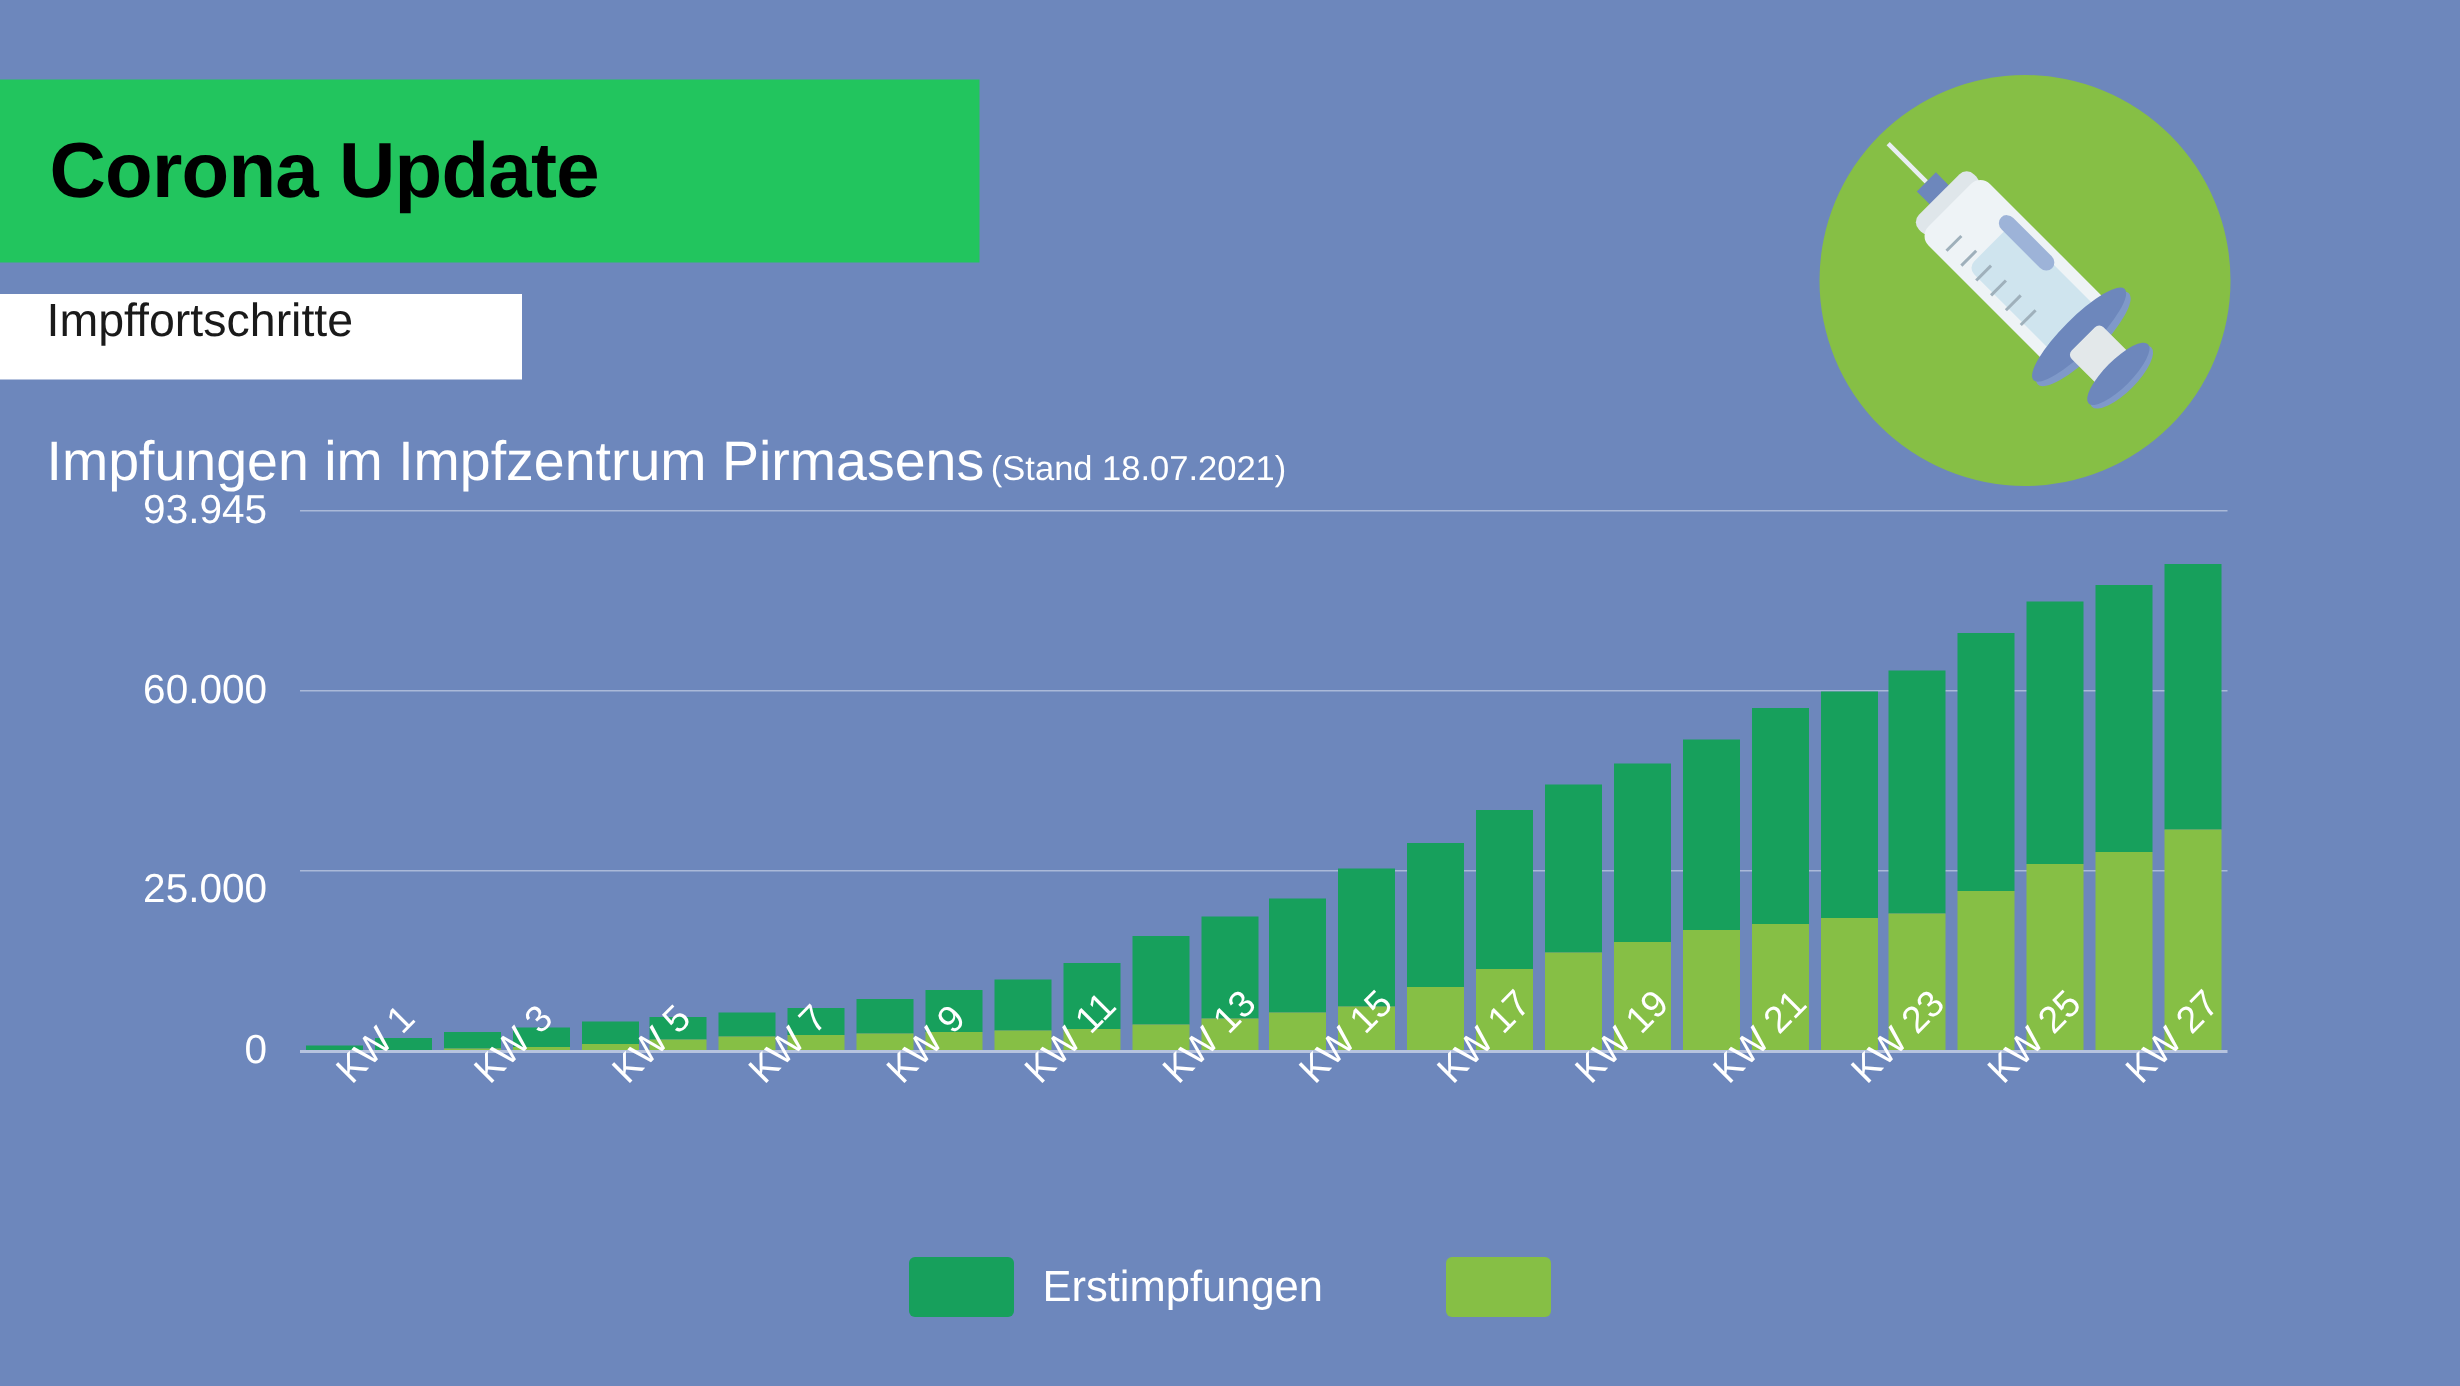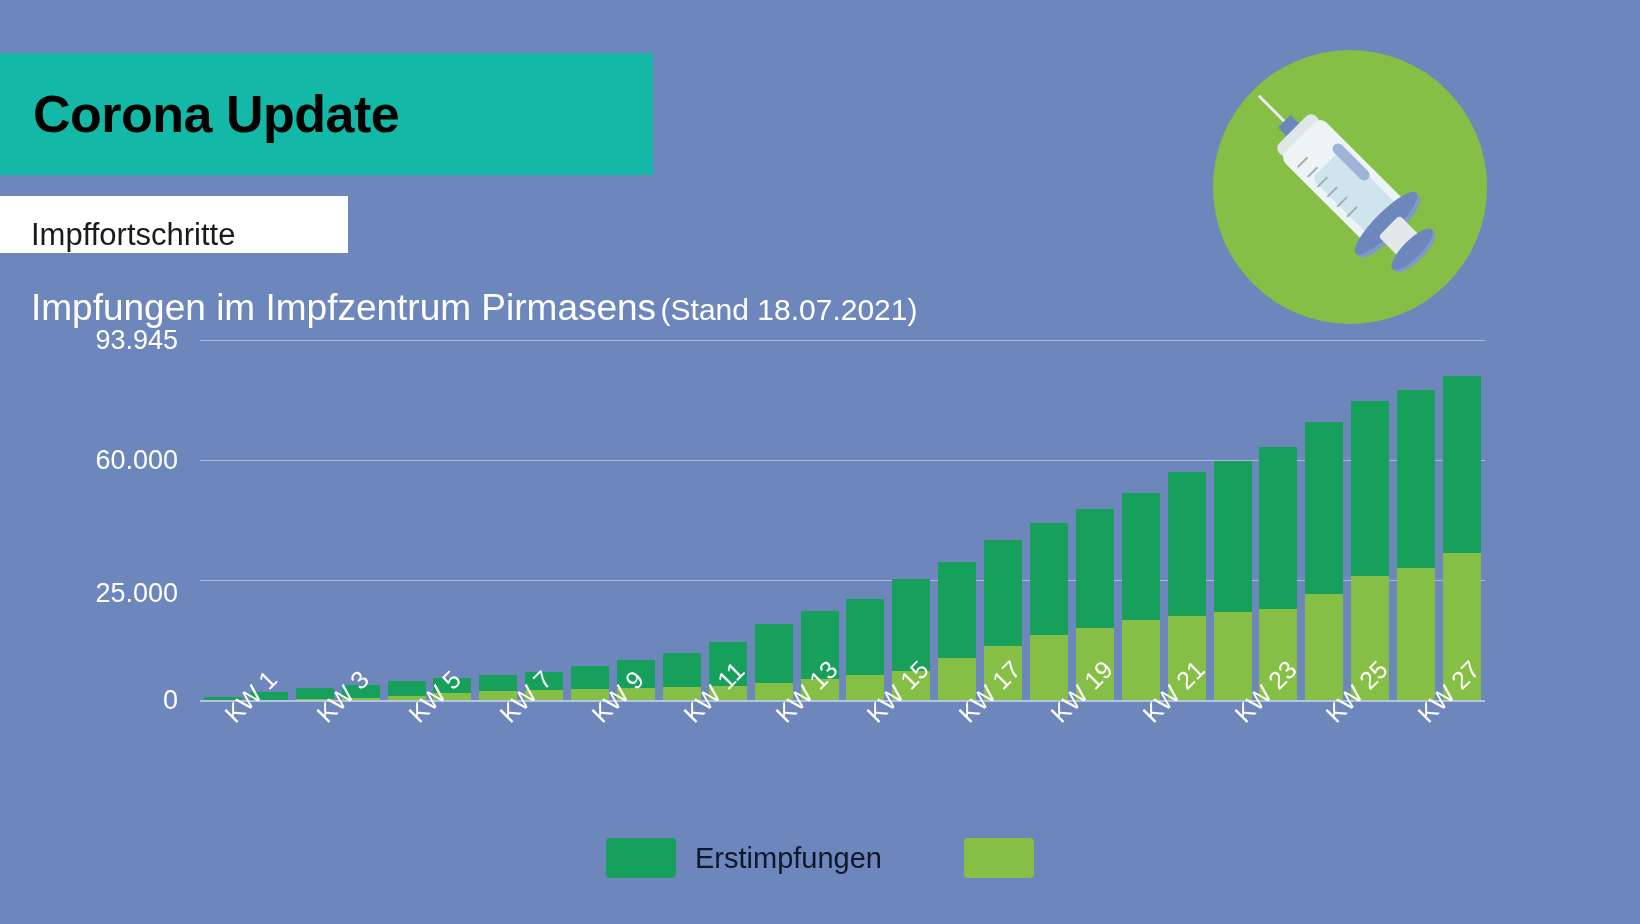--- a/index.html
+++ b/index.html
@@ -10,54 +10,54 @@
     font-family:"Liberation Sans", sans-serif;
     overflow:hidden;
     position:relative;
   }
 
   
   #title-block {
     position:absolute;
     left:0; top:53px;
     width:653px; height:122px;
-    background:#14b8a6;
+    background:#22c55e;
     display:flex; align-items:center;
   }
   #title-text {
     font-size:52px;
     font-weight:bold;
     color:#000000;
     letter-spacing:-0.5px;
     padding-left:33px;
     white-space:nowrap;
   }
 
   #subtitle-block {
     position:absolute;
     left:0; top:196px;
     width:348px; height:57px;
     background:#ffffff;
-    display:flex; align-items:flex-end;
+    display:flex; align-items:flex-start;
   }
   #subtitle-text {
     font-size:31px;
     color:#1a1a1a;
     padding-left:31px;
     white-space:nowrap;
   }
 
   #caption {
     position:absolute;
     left:31px; top:287px;
     color:#ffffff;
     white-space:nowrap;
   }
   #caption-main { font-size:37px; }
-  #caption-stand { font-size:30px; }
+  #caption-stand { font-size:23px; }
 
   
   #badge {
     position:absolute;
     left:1213px; top:50px;
     width:274px; height:274px;
   }
   #badge-circle {
     position:absolute; inset:0;
     border-radius:50%;
@@ -124,21 +124,21 @@
     position:absolute;
     left:0; top:508px;
     width:1640px;
     display:flex;
     justify-content:center;
     align-items:center;
     gap:82px;
   }
   .legend-item { display:flex; align-items:center; gap:19px; }
   .legend-swatch { width:70px; height:40px; border-radius:4px; }
-  .legend-label { color:#0f172a; font-size:29px; white-space:nowrap; }
+  .legend-label { color:#ffffff; font-size:29px; white-space:nowrap; }
 </style>
 </head>
 <body>
 
 <div id="title-block">
   <span id="title-text">Corona Update</span>
 </div>
 
 <div id="subtitle-block">
   <span id="subtitle-text">Impffortschritte</span>

